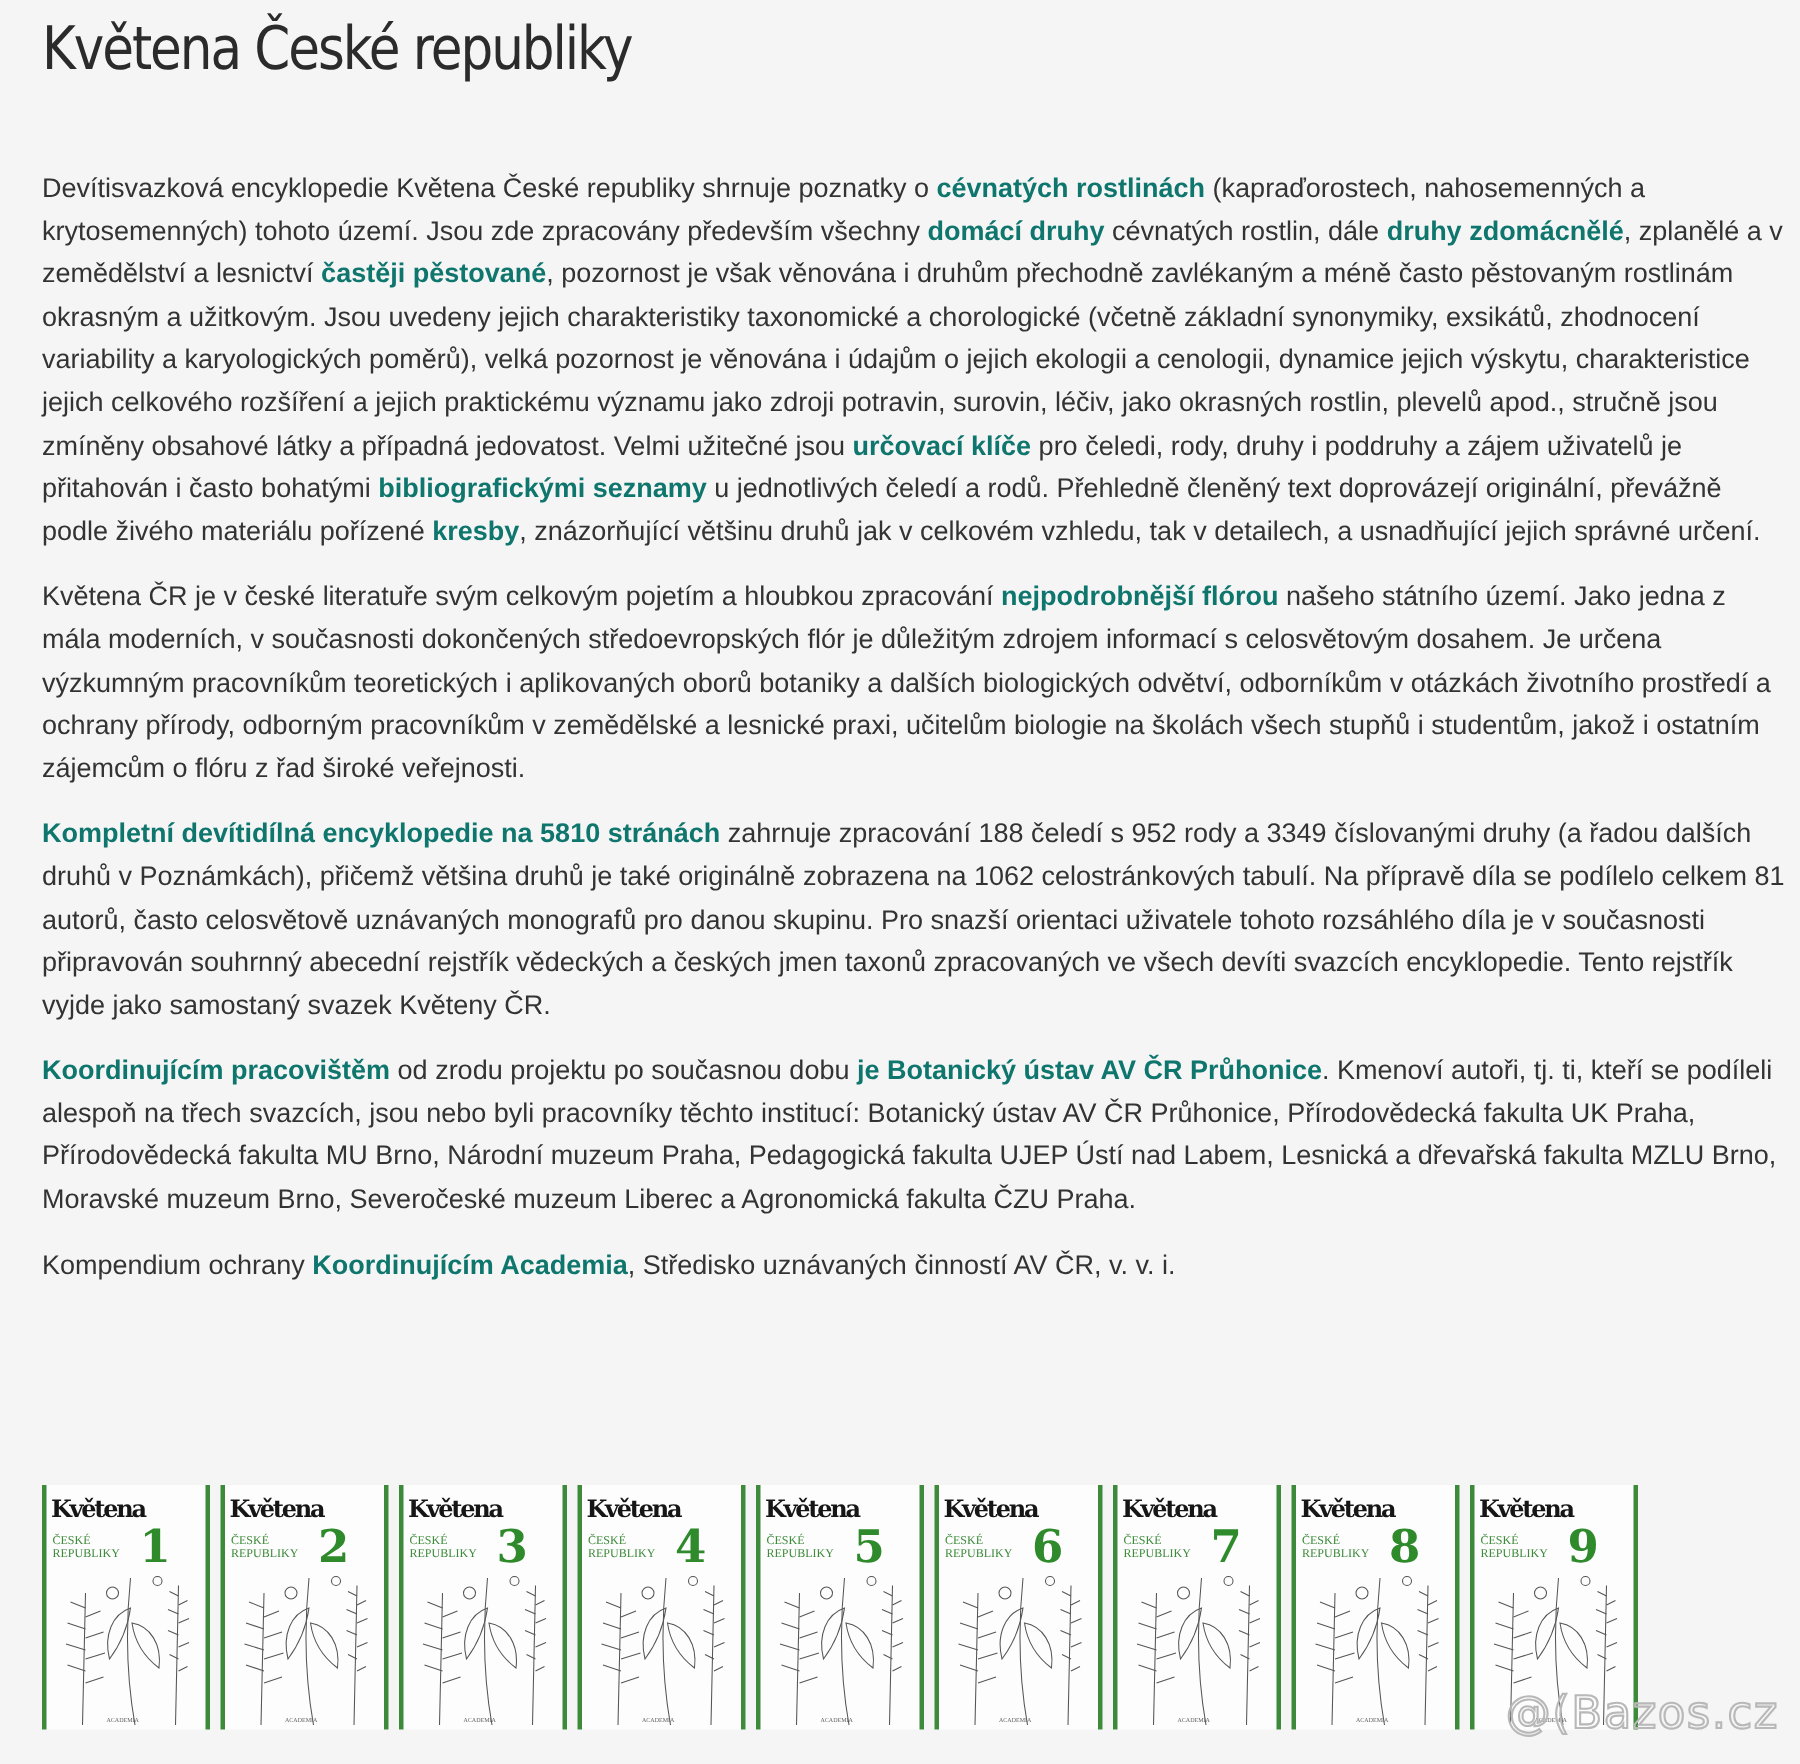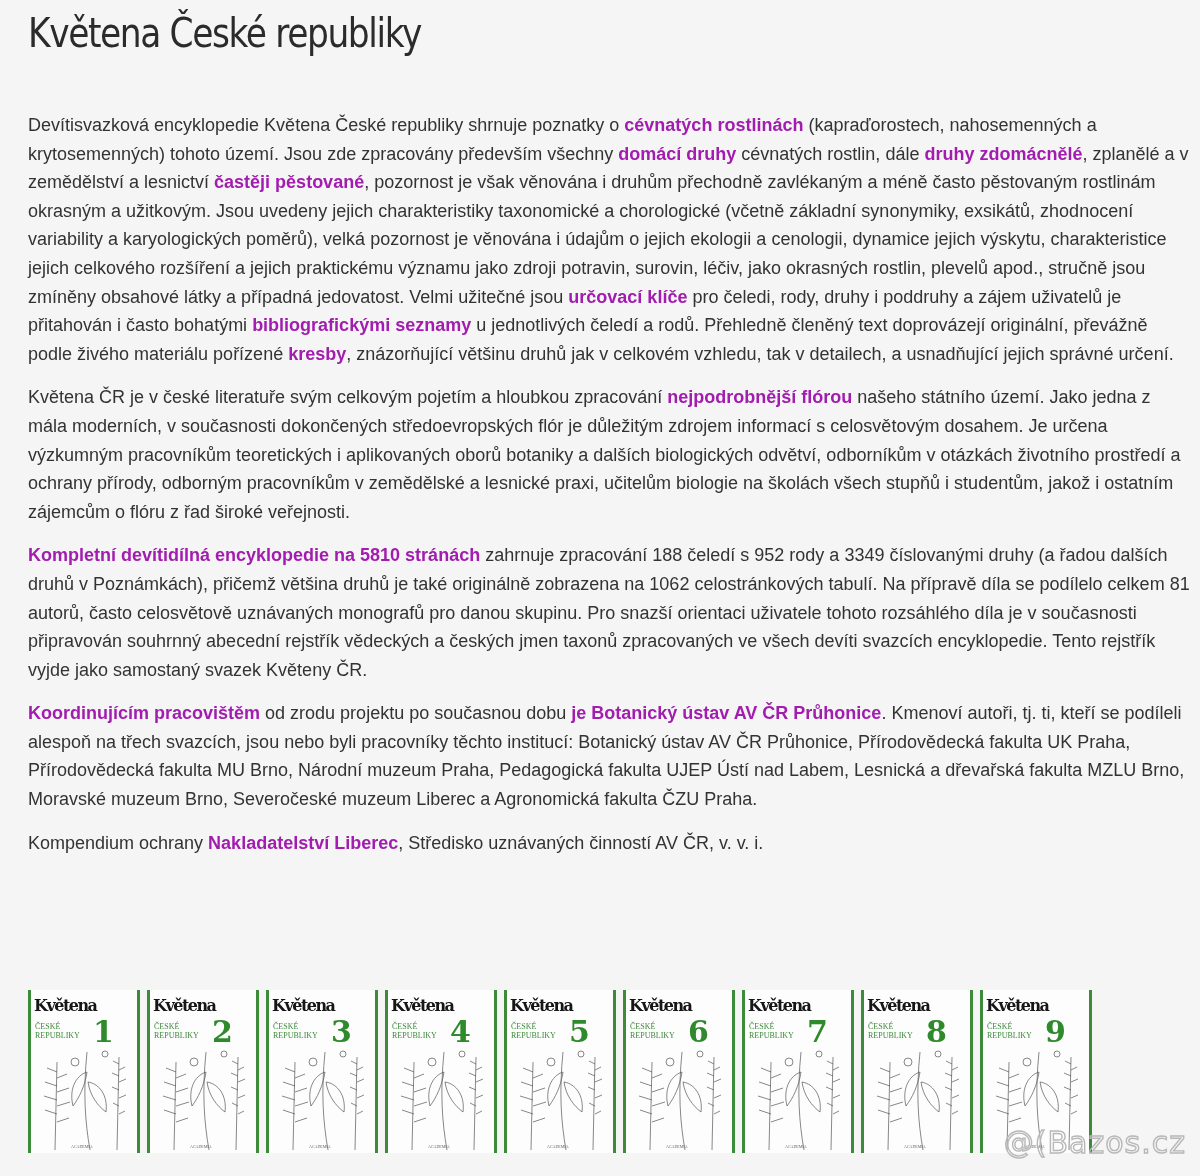--- a/index.html
+++ b/index.html
@@ -28,21 +28,21 @@
     }
     .content {
       position: absolute;
       left: 28px; top: 111px;
       width: 1166px;
       font-size: 18px;
       line-height: 28.6px;
       color: #333;
     }
     .content p { margin: 0 0 15px 0; }
-    .content b { font-weight: bold; color: #a21caf; }
+    .content b { font-weight: bold; color: #0f766e; }
 
     .books {
       position: absolute;
       left: 28px; top: 990px;
       height: 165px;
       display: flex;
       gap: 0;
     }
     .book {
       position: relative;
@@ -103,21 +103,21 @@
 <body>
 
 <div class="page">
   <h1 class="title">Květena České republiky</h1>
 
   <div class="content">
     <p><span>Devítisvazková encyklopedie Květena České republiky shrnuje poznatky o </span><b>cévnatých rostlinách</b><span> (kapraďorostech, nahosemenných a krytosemenných) tohoto území. Jsou zde zpracovány především všechny </span><b>domácí druhy</b><span> cévnatých rostlin, dále </span><b>druhy zdomácnělé</b><span>, zplanělé a v zemědělství a lesnictví </span><b>častěji pěstované</b><span>, pozornost je však věnována i druhům přechodně zavlékaným a méně často pěstovaným rostlinám okrasným a užitkovým. Jsou uvedeny jejich charakteristiky taxonomické a chorologické (včetně základní synonymiky, exsikátů, zhodnocení variability a karyologických poměrů), velká pozornost je věnována i údajům o jejich ekologii a cenologii, dynamice jejich výskytu, charakteristice jejich celkového rozšíření a jejich praktickému významu jako zdroji potravin, surovin, léčiv, jako okrasných rostlin, plevelů apod., stručně jsou zmíněny obsahové látky a případná jedovatost. Velmi užitečné jsou </span><b>určovací klíče</b><span> pro čeledi, rody, druhy i poddruhy a zájem uživatelů je přitahován i často bohatými </span><b>bibliografickými seznamy</b><span> u jednotlivých čeledí a rodů. Přehledně členěný text doprovázejí originální, převážně podle živého materiálu pořízené </span><b>kresby</b><span>, znázorňující většinu druhů jak v celkovém vzhledu, tak v detailech, a usnadňující jejich správné určení.</span></p>
     <p><span>Květena ČR je v české literatuře svým celkovým pojetím a hloubkou zpracování </span><b>nejpodrobnější flórou</b><span> našeho státního území. Jako jedna z mála moderních, v současnosti dokončených středoevropských flór je důležitým zdrojem informací s celosvětovým dosahem. Je určena výzkumným pracovníkům teoretických i aplikovaných oborů botaniky a dalších biologických odvětví, odborníkům v otázkách životního prostředí a ochrany přírody, odborným pracovníkům v zemědělské a lesnické praxi, učitelům biologie na školách všech stupňů i studentům, jakož i ostatním zájemcům o flóru z řad široké veřejnosti.</span></p>
     <p><b>Kompletní devítidílná encyklopedie na 5810 stránách</b><span> zahrnuje zpracování 188 čeledí s 952 rody a 3349 číslovanými druhy (a řadou dalších druhů v Poznámkách), přičemž většina druhů je také originálně zobrazena na 1062 celostránkových tabulí. Na přípravě díla se podílelo celkem 81 autorů, často celosvětově uznávaných monografů pro danou skupinu. Pro snazší orientaci uživatele tohoto rozsáhlého díla je v současnosti připravován souhrnný abecední rejstřík vědeckých a českých jmen taxonů zpracovaných ve všech devíti svazcích encyklopedie. Tento rejstřík vyjde jako samostaný svazek Květeny ČR.</span></p>
     <p><b>Koordinujícím pracovištěm</b><span> od zrodu projektu po současnou dobu </span><b>je Botanický ústav AV ČR Průhonice</b><span>. Kmenoví autoři, tj. ti, kteří se podíleli alespoň na třech svazcích, jsou nebo byli pracovníky těchto institucí: Botanický ústav AV ČR Průhonice, Přírodovědecká fakulta UK Praha, Přírodovědecká fakulta MU Brno, Národní muzeum Praha, Pedagogická fakulta UJEP Ústí nad Labem, Lesnická a dřevařská fakulta MZLU Brno, Moravské muzeum Brno, Severočeské muzeum Liberec a Agronomická fakulta ČZU Praha.</span></p>
-    <p><span>Kompendium ochrany </span><b>Nakladatelství Liberec</b><span>, Středisko uznávaných činností AV ČR, v. v. i.</span></p>
+    <p><span>Kompendium ochrany </span><b>Koordinujícím Academia</b><span>, Středisko uznávaných činností AV ČR, v. v. i.</span></p>
   </div>
 
   <div class="books">
       <div class="book" style="border-color: rgb(61, 138, 58);">
     <div class="k">Květena</div>
     <div class="cr" style="color: rgb(61, 138, 58);"><span class="l1">ČESKÉ</span><br><span class="l2">REPUBLIKY</span></div>
     <div class="num">1</div>
     <svg class="plants" viewBox="0 0 100 108">
       <g fill="none" stroke="#555" stroke-width="0.7">
         <path d="M20 108 L22 20"></path>

